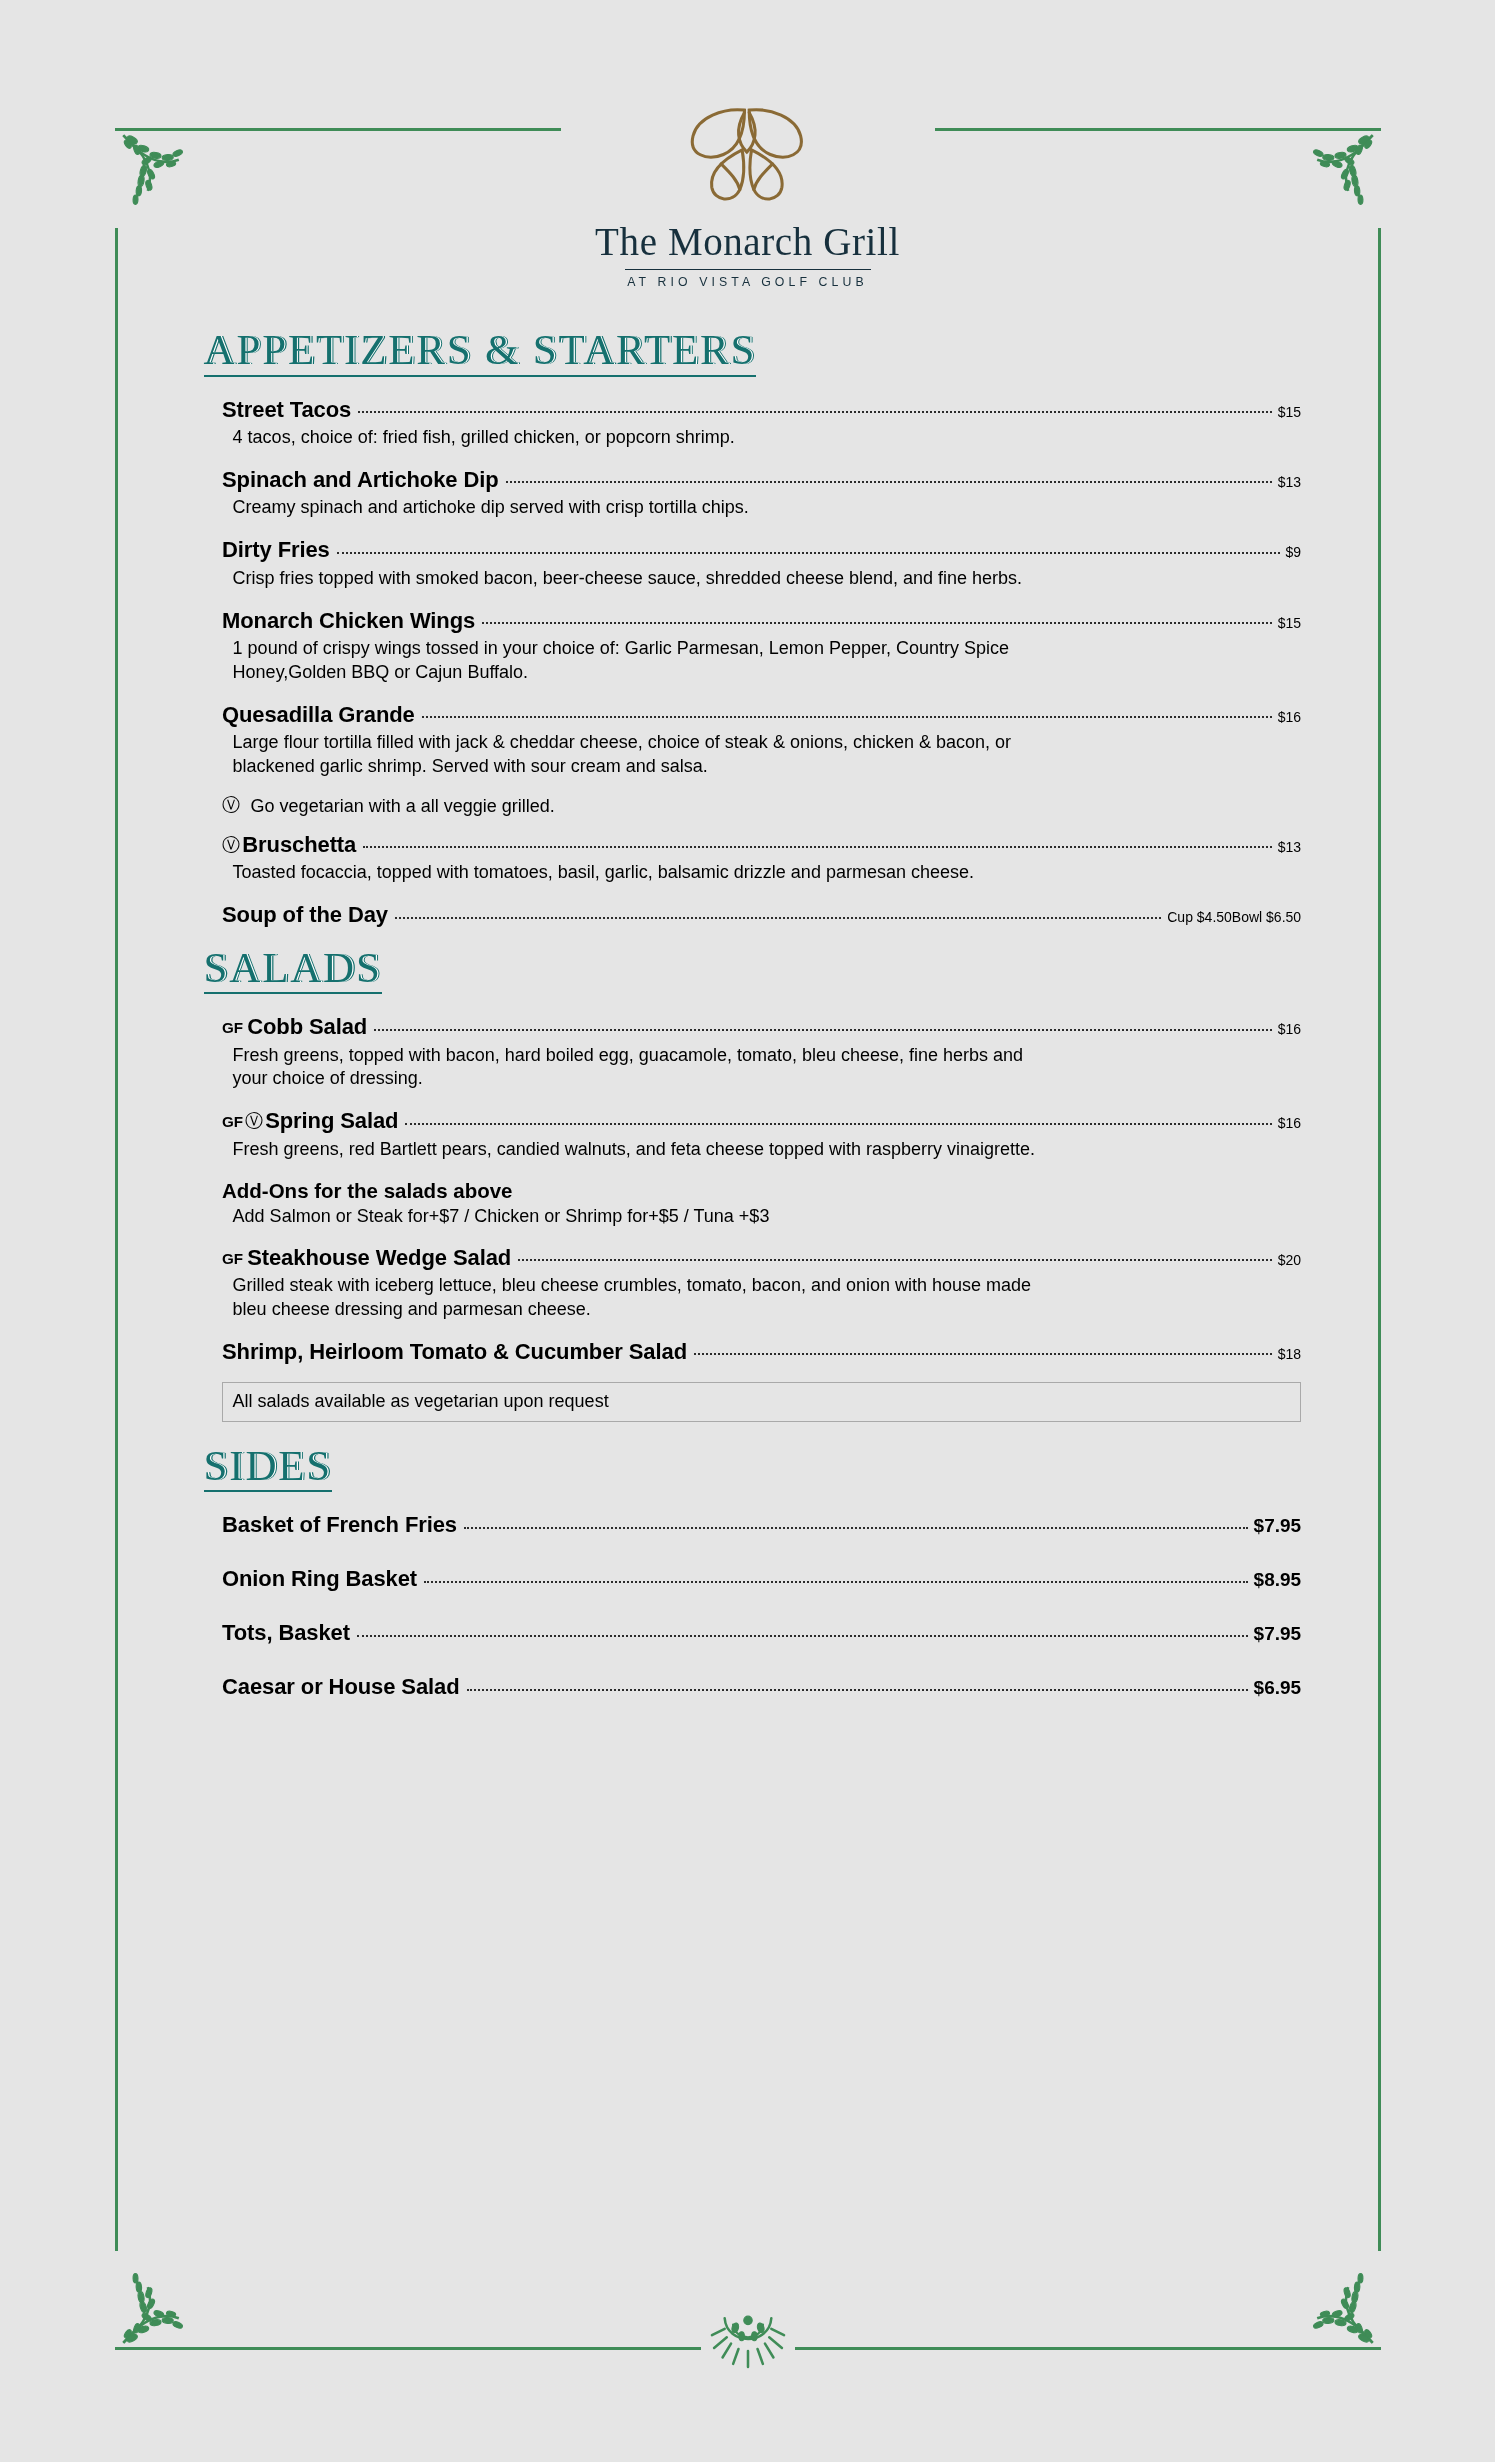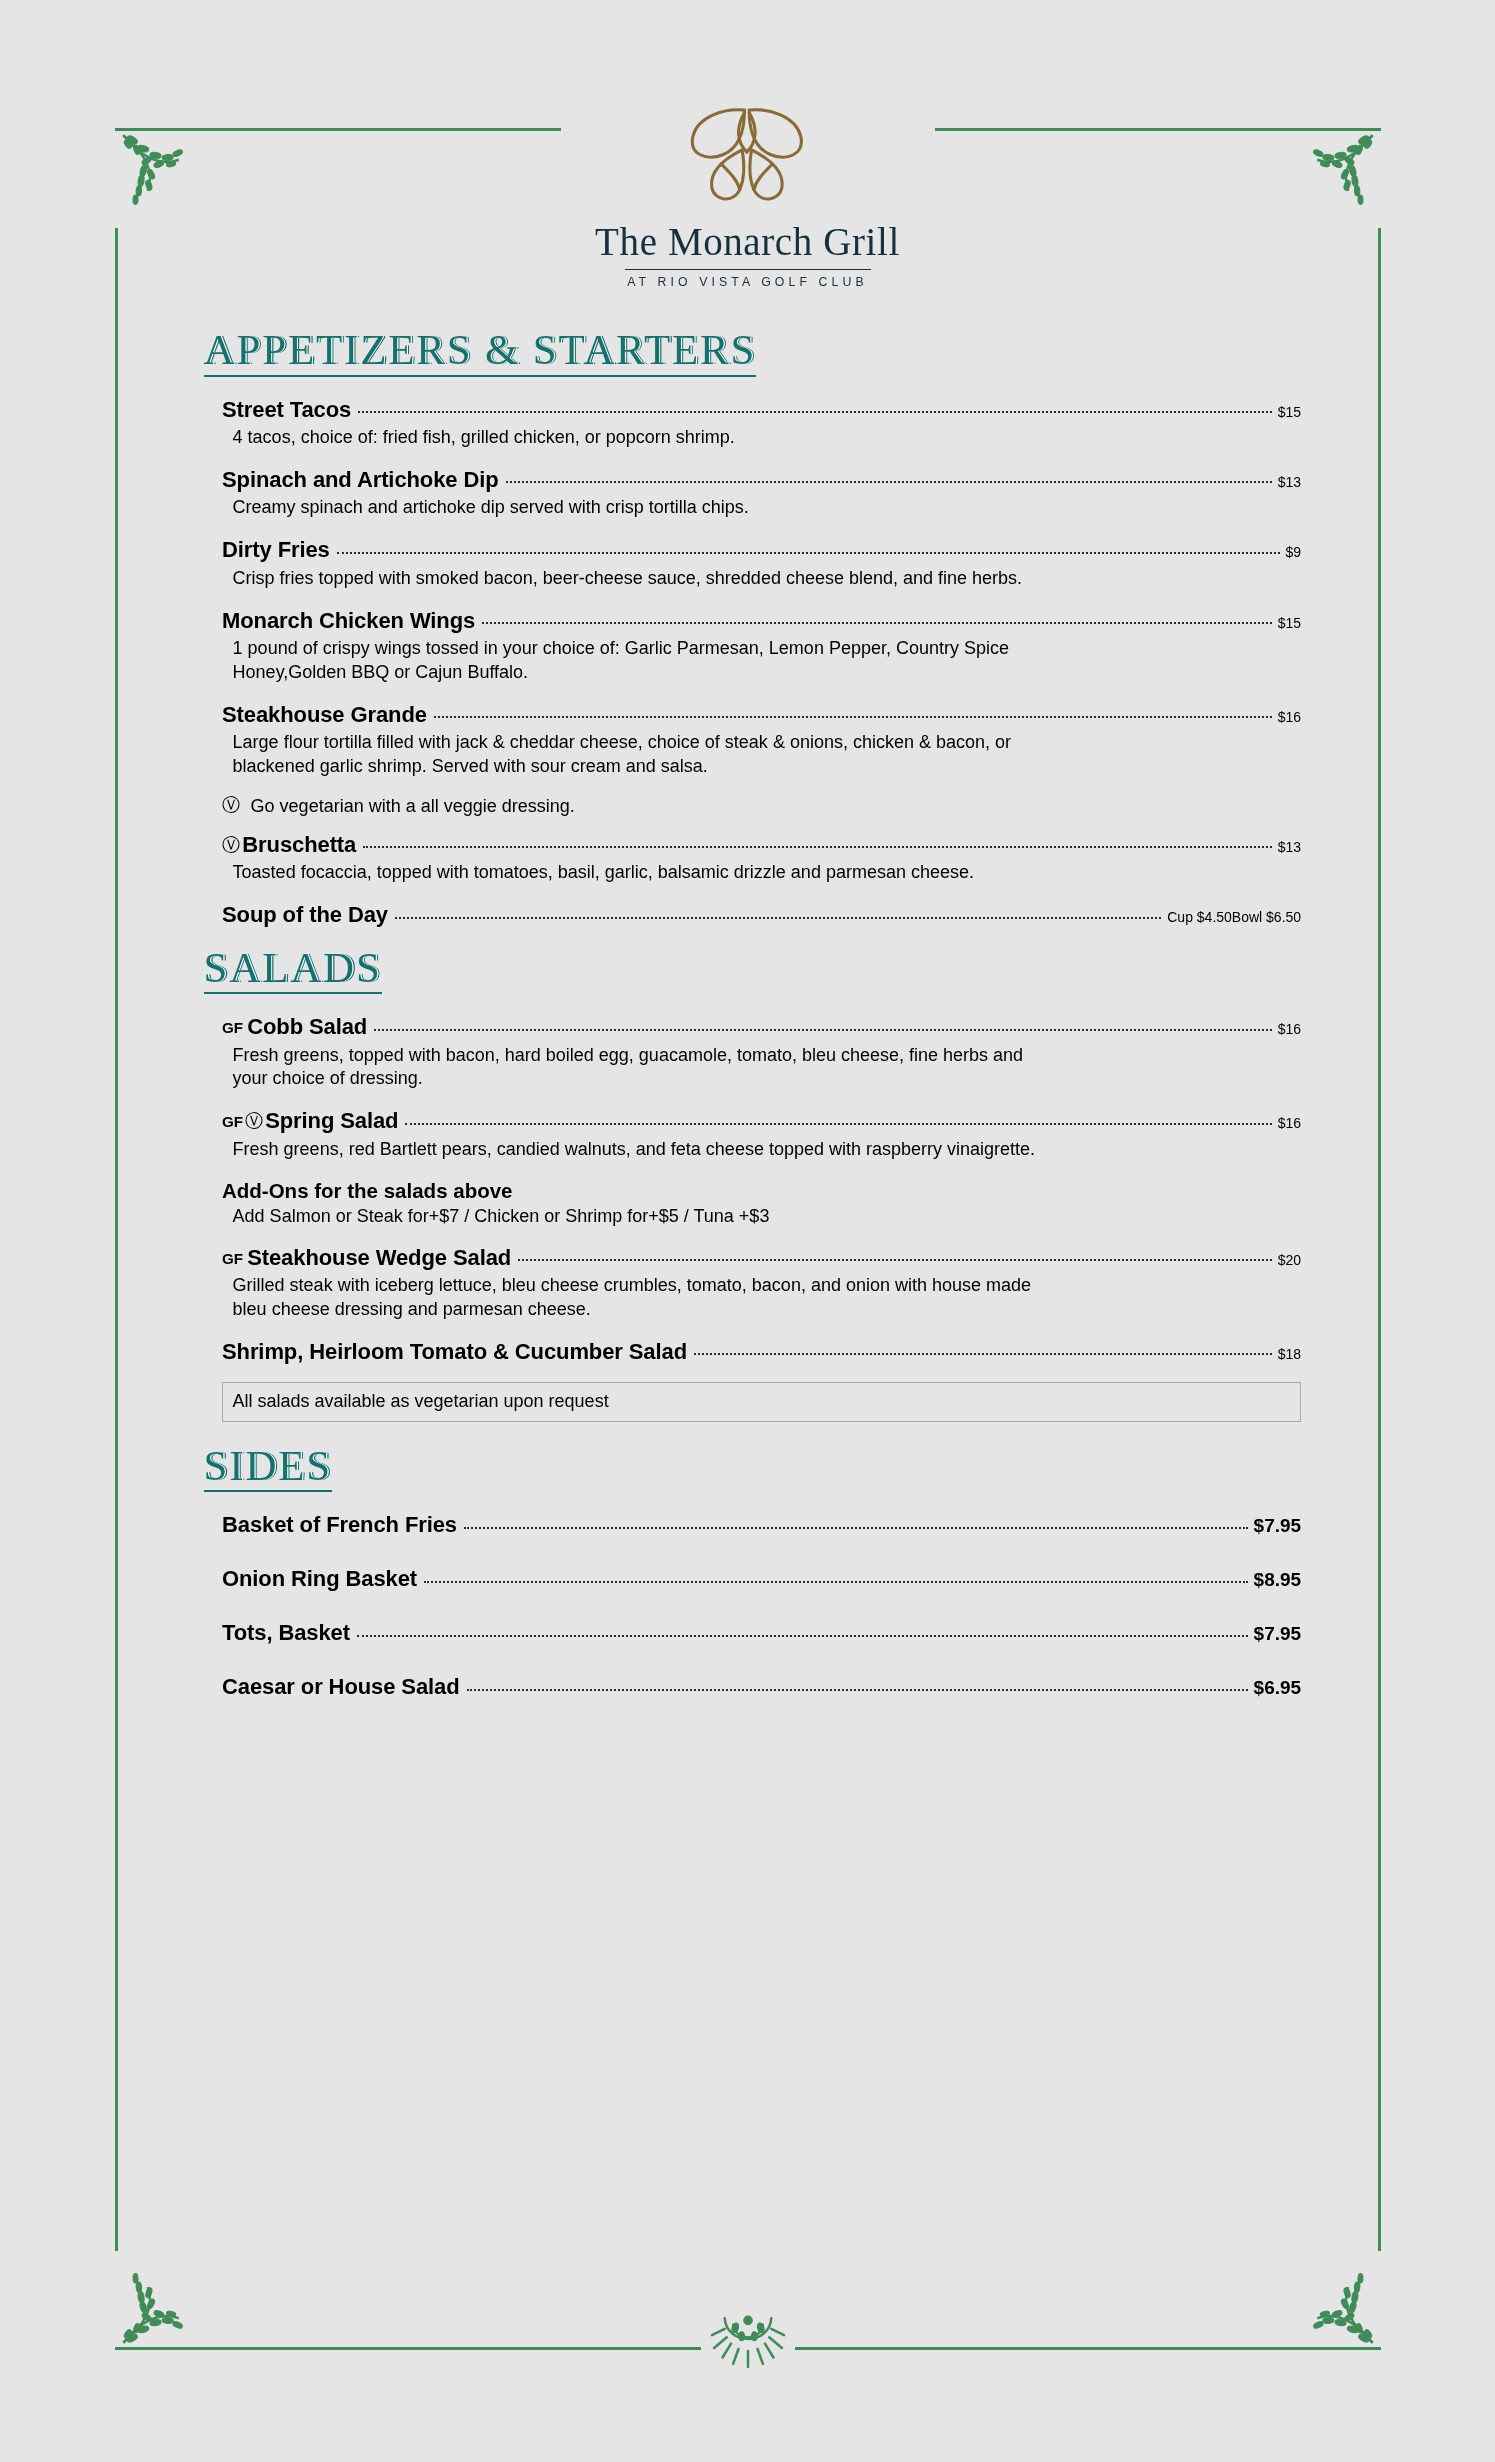--- a/index.html
+++ b/index.html
@@ -412,29 +412,29 @@
           <div class="item">
             <div class="item-line">
               <span class="item-name">Monarch Chicken Wings</span>
               <span class="leader"></span>
               <span class="item-price">$15</span>
             </div>
             <div class="item-desc">1 pound of crispy wings tossed in your choice of: Garlic Parmesan, Lemon Pepper, Country Spice Honey,Golden BBQ or Cajun Buffalo.</div>
           </div>
           <div class="item">
             <div class="item-line">
-              <span class="item-name">Steakhouse Grande</span>
+              <span class="item-name">Quesadilla Grande</span>
               <span class="leader"></span>
               <span class="item-price">$16</span>
             </div>
             <div class="item-desc">Large flour tortilla filled with jack &amp; cheddar cheese, choice of steak &amp; onions, chicken &amp; bacon, or blackened garlic shrimp. Served with sour cream and salsa.</div>
           </div>
           <div class="note-row">
             <span class="mark-v">Ⓥ</span>
-            <span class="note-text">Go vegetarian with a all veggie dressing.</span>
+            <span class="note-text">Go vegetarian with a all veggie grilled.</span>
           </div>
           <div class="item">
             <div class="item-line">
               <span class="marks">
                 <span class="mark-v">Ⓥ</span>
               </span>
               <span class="item-name">Bruschetta</span>
               <span class="leader"></span>
               <span class="item-price">$13</span>
             </div>

